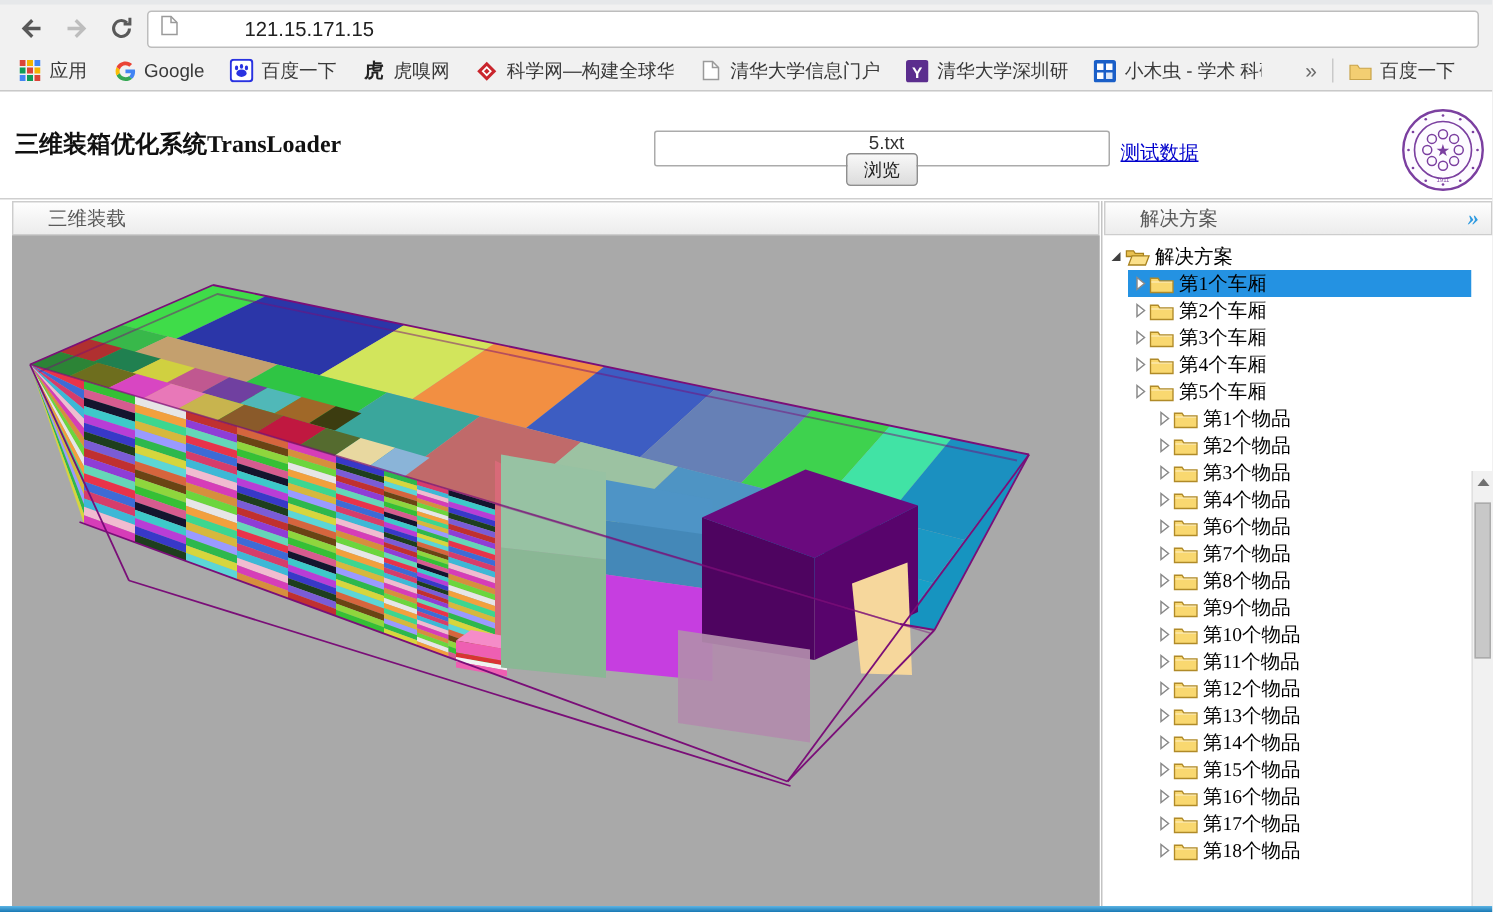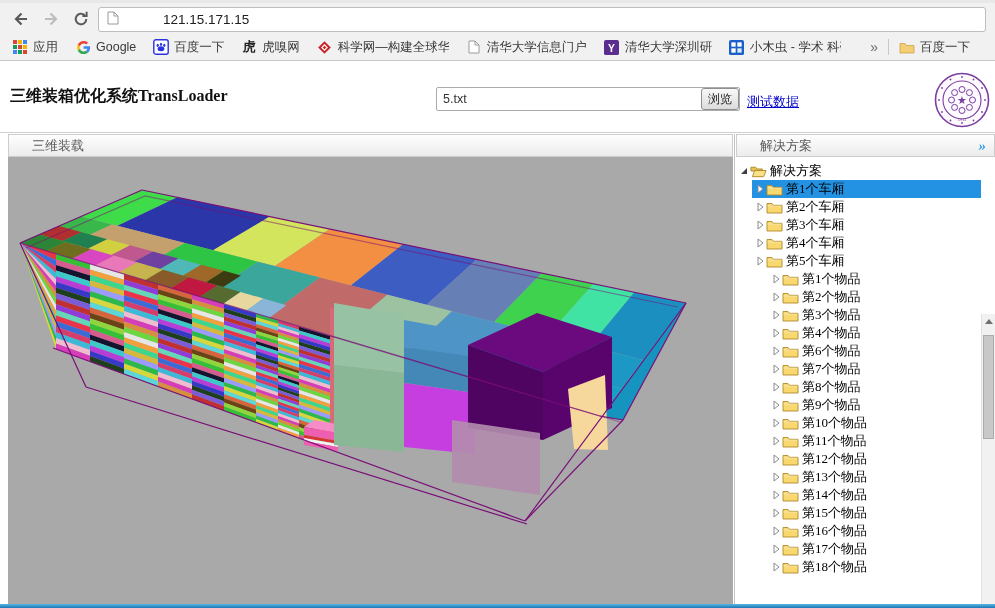--- a/index.html
+++ b/index.html
@@ -20,23 +20,23 @@
       white-space:nowrap;overflow:hidden;cursor:pointer;flex:none;}
   .bm .ic{width:16px;height:16px;margin-right:5px;display:flex;align-items:center;justify-content:center;flex:none;}
   .bm .ic svg{display:block;}
   .bm-chevron{margin-left:auto;color:#6a6a6a;font-size:14px;cursor:pointer;flex:none;}
   .bm-sep{width:1px;height:16px;background:#c9c9c9;margin:0 10px;flex:none;}
   .huxiu-ch{font-size:13px;color:#222;font-family:"Liberation Serif","DejaVu Serif",serif;font-weight:bold;}
   
   .ptitle{position:absolute;left:10px;top:86px;font-family:"Liberation Serif","DejaVu Serif",serif;
           font-weight:bold;font-size:16px;color:#111;}
   .filegroup{position:absolute;left:436px;top:87px;width:304px;height:24px;background:#fff;
-             border:1px solid #ababab;border-radius:2px;box-sizing:border-box;display:flex;align-items:center;}
+             border:1px solid #ababab;border-radius:2px;box-sizing:border-box;display:flex;align-items:center;flex-direction:column;}
   .fileval{flex:1;font-size:12.5px;color:#333;padding-left:6px;}
-  .browse{flex:none;height:22px;width:38px;margin:0;border:1px solid #8f8f8f;border-radius:3px;
+  .browse{flex:none;height:22px;width:48px;margin:0;border:1px solid #8f8f8f;border-radius:3px;
           background:linear-gradient(#f8f8f8,#dcdcdc);font-size:12px;color:#222;cursor:pointer;
           font-family:"Liberation Serif","DejaVu Serif",serif;}
   .testlink{position:absolute;left:747px;top:93px;font-size:13px;color:#0000cc;
             text-decoration:underline;font-family:"Liberation Serif","DejaVu Serif",serif;cursor:pointer;}
   .logo{position:absolute;left:934px;top:72px;width:56px;height:56px;}
   .divider{position:absolute;top:132px;left:0;width:995px;height:1px;background:#cfcfcf;}
   
   .phead{position:absolute;height:23px;background:linear-gradient(#fefefe,#ececec);
          border:1px solid #cdcdcd;box-sizing:border-box;font-family:"Liberation Serif","DejaVu Serif",serif;
          font-size:13px;color:#5a5a5a;line-height:21px;padding-left:23px;}

